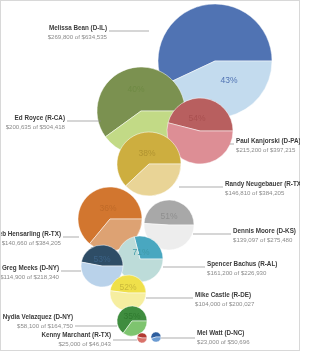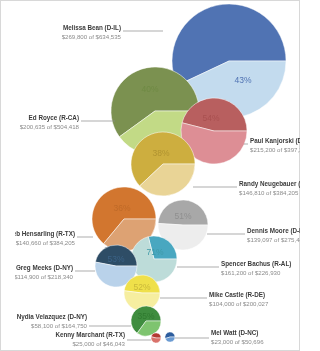--- a/index.html
+++ b/index.html
@@ -9,21 +9,21 @@
     font-family:"Liberation Sans", sans-serif;
     overflow:hidden;
     position:relative;
   }
   #frame{
     position:absolute;left:0;top:0;width:300px;height:351px;
     border:1px solid #d8d8d8;
     box-sizing:border-box;
     background:#fff;
   }
-  #stage{position:absolute;left:0;top:0;width:300px;height:351px;padding-left:14px;}
+  #stage{position:absolute;left:0;top:0;width:300px;height:351px;}
   svg{display:block;}
   .pct{
     font-size:8.5px;
     font-family:"Liberation Sans", sans-serif;
     text-anchor:middle;
     dominant-baseline:middle;
   }
   .lead{stroke:#8a8a8a;stroke-width:0.7px;fill:none;}
   .lbl-name{
     font-size:6.3px;

